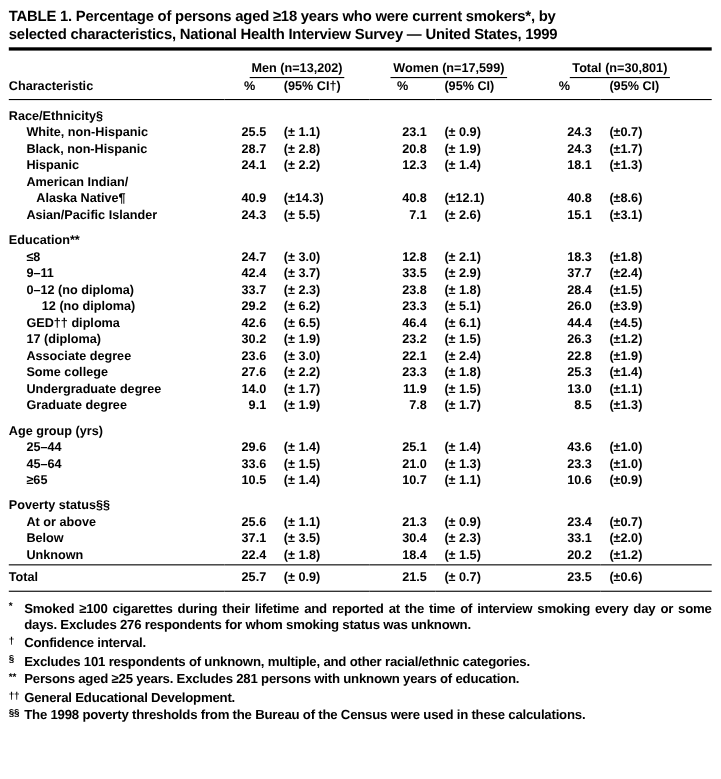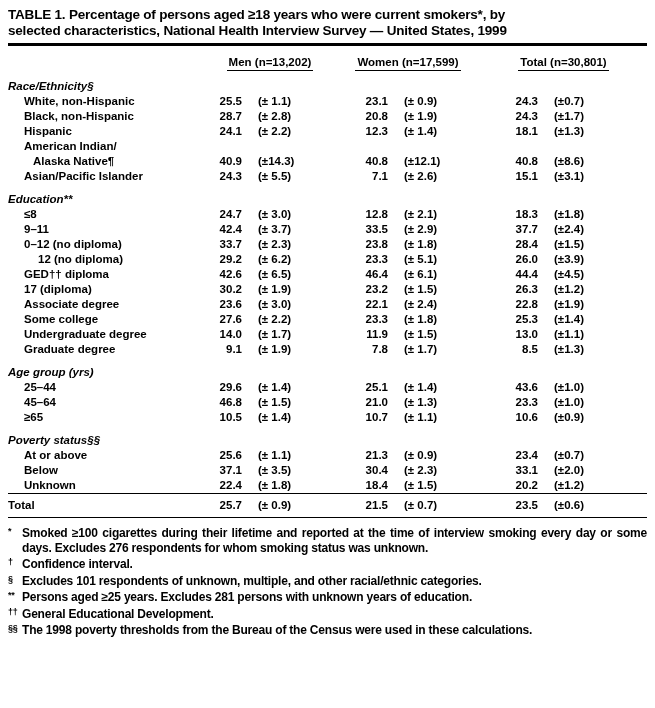--- a/index.html
+++ b/index.html
@@ -22,21 +22,21 @@
   th, td { font-weight:bold; vertical-align:bottom; padding:0; line-height:15px; }
   thead tr.group-row th { padding-top:9px; text-align:center; }
   thead .group-label { display:inline-block; border-bottom:1.5px solid #000; padding:0 2px 0 2px; white-space:nowrap; }
   thead tr.sub-row th { border-bottom:1.5px solid #000; padding-bottom:3px; padding-top:1px; }
   th.char-head { text-align:left; }
   .pct-head { text-align:center; }
   .ci-head  { text-align:left; padding-left:8px; }
 
   td.pct-cell { text-align:right; padding-right:8px; white-space:nowrap; }
   td.ci-cell  { text-align:left;  padding-left:8px;  white-space:nowrap; }
-  td.section-header { padding-top:8px;font-style:italic; }
+  td.section-header { padding-top:8px; }
   td.row-label { padding-left:16px; }
   td.row-label.indent2 { padding-left:30px; }
   .label-cont { padding-left:9px; }
 
   tr.total-row td {
     border-top:1.5px solid #000; border-bottom:1.5px solid #000;
     padding-top:4px; padding-bottom:4px;
   }
   tr.total-row td.row-label { padding-left:0; }
 
@@ -71,20 +71,29 @@
         <th colspan="2">
           <span class="group-label">Men  (n=13,202)</span>
         </th>
         <th colspan="2">
           <span class="group-label">Women  (n=17,599)</span>
         </th>
         <th colspan="2">
           <span class="group-label">Total  (n=30,801)</span>
         </th>
       </tr>
+      <tr class="sub-row">
+        <th class="char-head">Characteristic</th>
+        <th class="pct-head">%</th>
+        <th class="ci-head">(95% CI†)</th>
+        <th class="pct-head">%</th>
+        <th class="ci-head">(95% CI)</th>
+        <th class="pct-head">%</th>
+        <th class="ci-head">(95% CI)</th>
+      </tr>
     </thead>
     <tbody id="table-body">
         <tr class="section-row">
           <td class="section-header" colspan="7">Race/Ethnicity§</td>
         </tr>
         <tr class="data-row">
           <td class="row-label">
             <div class="label-line">White, non-Hispanic</div>
           </td>
           <td class="pct-cell">25.5</td>
@@ -263,21 +272,21 @@
           <td class="ci-cell">(± 1.4)</td>
           <td class="pct-cell">25.1</td>
           <td class="ci-cell">(± 1.4)</td>
           <td class="pct-cell">43.6</td>
           <td class="ci-cell">(±1.0)</td>
         </tr>
         <tr class="data-row">
           <td class="row-label">
             <div class="label-line">45–64</div>
           </td>
-          <td class="pct-cell">46.8</td>
+          <td class="pct-cell">33.6</td>
           <td class="ci-cell">(± 1.5)</td>
           <td class="pct-cell">21.0</td>
           <td class="ci-cell">(± 1.3)</td>
           <td class="pct-cell">23.3</td>
           <td class="ci-cell">(±1.0)</td>
         </tr>
         <tr class="data-row">
           <td class="row-label">
             <div class="label-line">≥65</div>
           </td>

